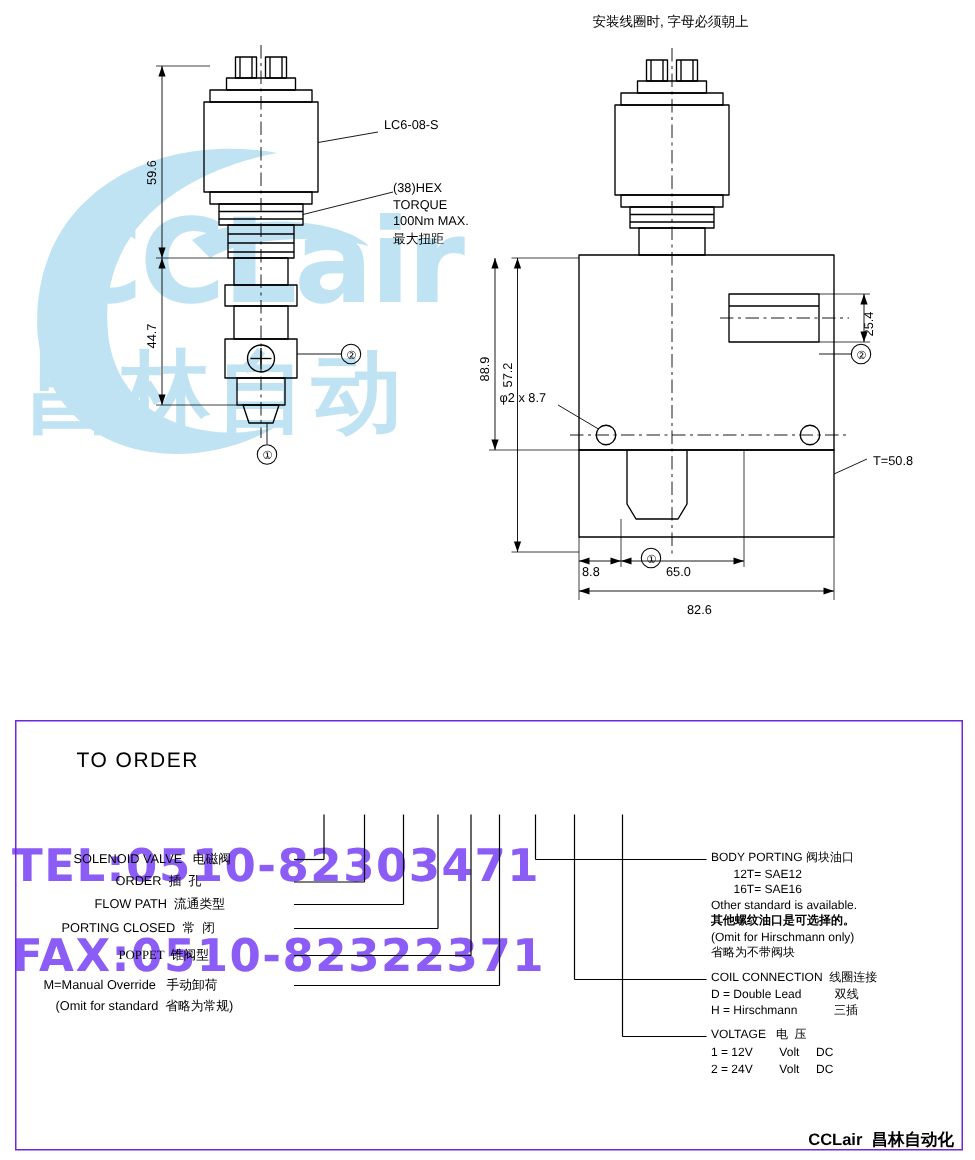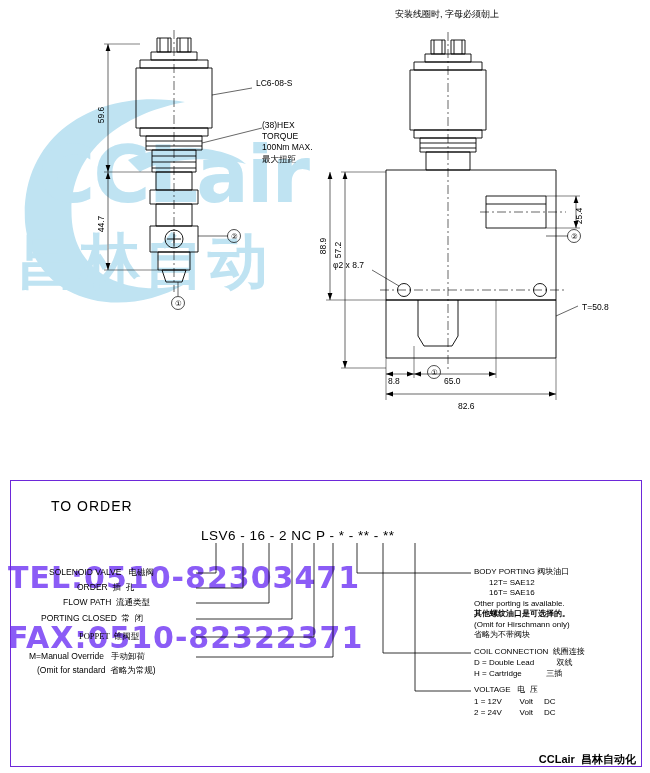--- a/index.html
+++ b/index.html
@@ -226,21 +226,20 @@
   </g>
 </svg>
 
 <div id="watermark-phone">
   <div class="ph1">TEL:0510-82303471</div>
   <div class="ph2">FAX:0510-82322371</div>
 </div>
 
 <div id="order-panel">
   <div id="to-order-title">TO  ORDER</div>
-  <div id="model-code">LSV6 - 16 - 2 NC  P - * - ** - **</div>
 
   <svg class="abs" style="left:0;top:0;" width="628" height="283">
     <g stroke="#000" stroke-width="0.8" fill="none">
 
       <line x1="205" y1="62" x2="205" y2="92"></line>
         <line x1="205" y1="92" x2="185" y2="92"></line>
       <line x1="232" y1="62" x2="232" y2="107"></line>
         <line x1="232" y1="107" x2="185" y2="107"></line>
       <line x1="258" y1="62" x2="258" y2="122"></line>
         <line x1="258" y1="122" x2="185" y2="122"></line>
@@ -264,27 +263,27 @@
   <div class="left-label" style="left:66px;top:101px;">ORDER  插  孔</div>
   <div class="left-label" style="left:52px;top:116px;">FLOW PATH  流通类型</div>
   <div class="left-label" style="left:30px;top:132px;">PORTING CLOSED  常  闭</div>
   <div class="left-label" style="left:68px;top:150px;font-family:Liberation Serif, serif;">POPPET  锥阀型</div>
   <div class="left-label" style="left:18px;top:170px;text-align:center;">M=Manual Override   手动卸荷</div>
   <div class="left-label" style="left:26px;top:184px;">(Omit for standard  省略为常规)</div>
 
   <div class="right-label" style="left:463px;top:86px;">BODY PORTING 阀块油口</div>
   <div class="right-label" style="left:478px;top:97px;">12T= SAE12</div>
   <div class="right-label" style="left:478px;top:107px;">16T= SAE16</div>
-  <div class="right-label" style="left:463px;top:118px;">Other porting is available.</div>
+  <div class="right-label" style="left:463px;top:118px;">Other standard is available.</div>
   <div class="right-label" style="left:463px;top:128px;font-weight:bold;">其他螺纹油口是可选择的。</div>
   <div class="right-label" style="left:463px;top:139px;">(Omit for Hirschmann only)</div>
   <div class="right-label" style="left:463px;top:149px;">省略为不带阀块</div>
 
   <div class="right-label" style="left:463px;top:166px;">COIL CONNECTION  线圈连接</div>
   <div class="right-label" style="left:463px;top:177px;">D = Double Lead          双线</div>
-  <div class="right-label" style="left:463px;top:188px;">H = Cartridge           三插</div>
+  <div class="right-label" style="left:463px;top:188px;">H = Hirschmann           三插</div>
 
   <div class="right-label" style="left:463px;top:204px;">VOLTAGE   电  压</div>
   <div class="right-label" style="left:463px;top:216px;">1 = 12V        Volt     DC</div>
   <div class="right-label" style="left:463px;top:227px;">2 = 24V        Volt     DC</div>
 </div>
 
 <div id="brandline" class="abs">CCLair  昌林自动化</div>
 
 </body></html>

